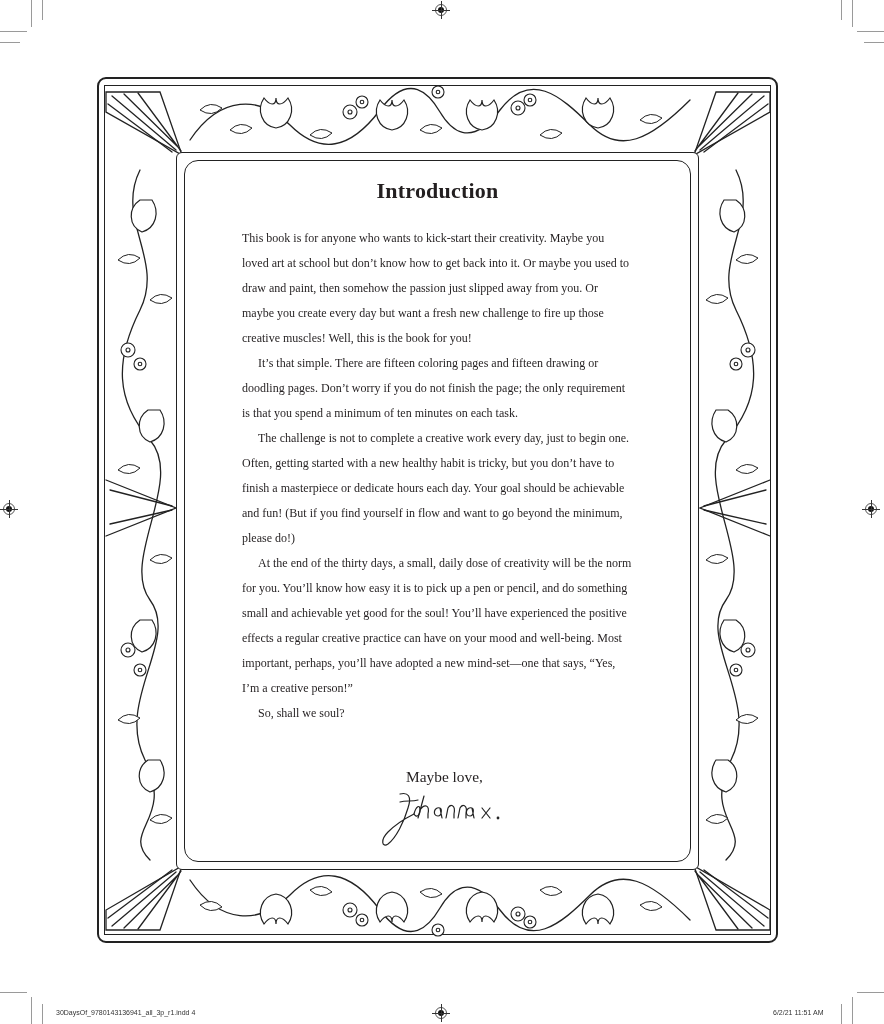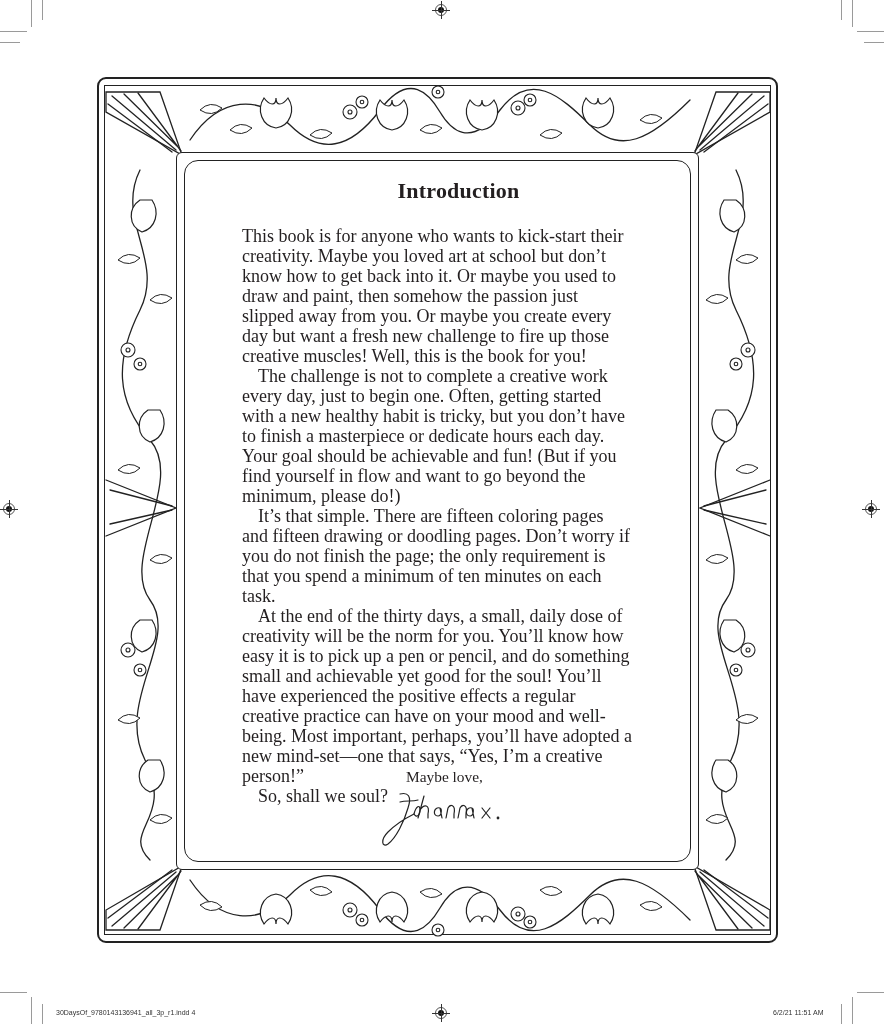--- a/index.html
+++ b/index.html
@@ -42,25 +42,25 @@
     border: 1.5px solid #222; box-sizing: border-box; border-radius: 6px; background: #fff;
   }
   .panel {
     position: absolute; left: 184px; top: 160px; width: 507px; height: 702px;
     border: 1.5px solid #222; box-sizing: border-box; border-radius: 14px; background: #fff;
   }
 
   
   .title {
     position: absolute; left: 184px; width: 507px; top: 178px; text-align: center;
-    font-size: 22px; font-weight: bold; letter-spacing: 0.2px; padding-left: 21px;
+    font-size: 22px; font-weight: bold; letter-spacing: 0.2px;
   }
   .body-text {
     position: absolute; left: 242px; top: 226px; width: 390px;
-    font-size: 18px; line-height: 20px;
+    font-size: 12px; line-height: 25px;
   }
   .body-text p { margin: 0; text-indent: 0; }
   .body-text p + p { text-indent: 16px; }
   .closing {
     position: absolute; left: 406px; top: 768px; font-size: 15.4px;
   }
   .signature {
     position: absolute; left: 378px; top: 788px; width: 130px; height: 62px;
   }
 
@@ -237,22 +237,22 @@
   </g>
 </svg>
 
 <div class="panel-band"></div>
 <div class="panel"></div>
 
 <h1 class="title" style="margin:0;">Introduction</h1>
 
 <div class="body-text">
   <p>This book is for anyone who wants to kick-start their creativity. Maybe you loved art at school but don’t know how to get back into it. Or maybe you used to draw and paint, then somehow the passion just slipped away from you. Or maybe you create every day but want a fresh new challenge to fire up those creative muscles! Well, this is the book for you!</p>
+  <p>It’s that simple. There are fifteen coloring pages and fifteen drawing or doodling pages. Don’t worry if you do not finish the page; the only requirement is that you spend a minimum of ten minutes on each task.</p>
   <p>The challenge is not to complete a creative work every day, just to begin one. Often, getting started with a new healthy habit is tricky, but you don’t have to finish a masterpiece or dedicate hours each day. Your goal should be achievable and fun! (But if you find yourself in flow and want to go beyond the minimum, please do!)</p>
-  <p>It’s that simple. There are fifteen coloring pages and fifteen drawing or doodling pages. Don’t worry if you do not finish the page; the only requirement is that you spend a minimum of ten minutes on each task.</p>
   <p>At the end of the thirty days, a small, daily dose of creativity will be the norm for you. You’ll know how easy it is to pick up a pen or pencil, and do something small and achievable yet good for the soul! You’ll have experienced the positive effects a regular creative practice can have on your mood and well-being. Most important, perhaps, you’ll have adopted a new mind-set—one that says, “Yes, I’m a creative person!”</p>
   <p>So, shall we soul?</p>
 </div>
 
 <div class="closing">Maybe love,</div>
 
 <svg class="signature" viewBox="0 0 130 62" aria-label="">
   <g fill="none" stroke="#222" stroke-width="1.2" stroke-linecap="round">
     <path d="M22 6 C30 4, 34 8, 30 20 C26 34, 18 50, 10 56 C4 60, 2 52, 10 44 C18 36, 28 30, 36 26"></path>
     <path d="M22 14 C28 12, 34 14, 40 12"></path>

